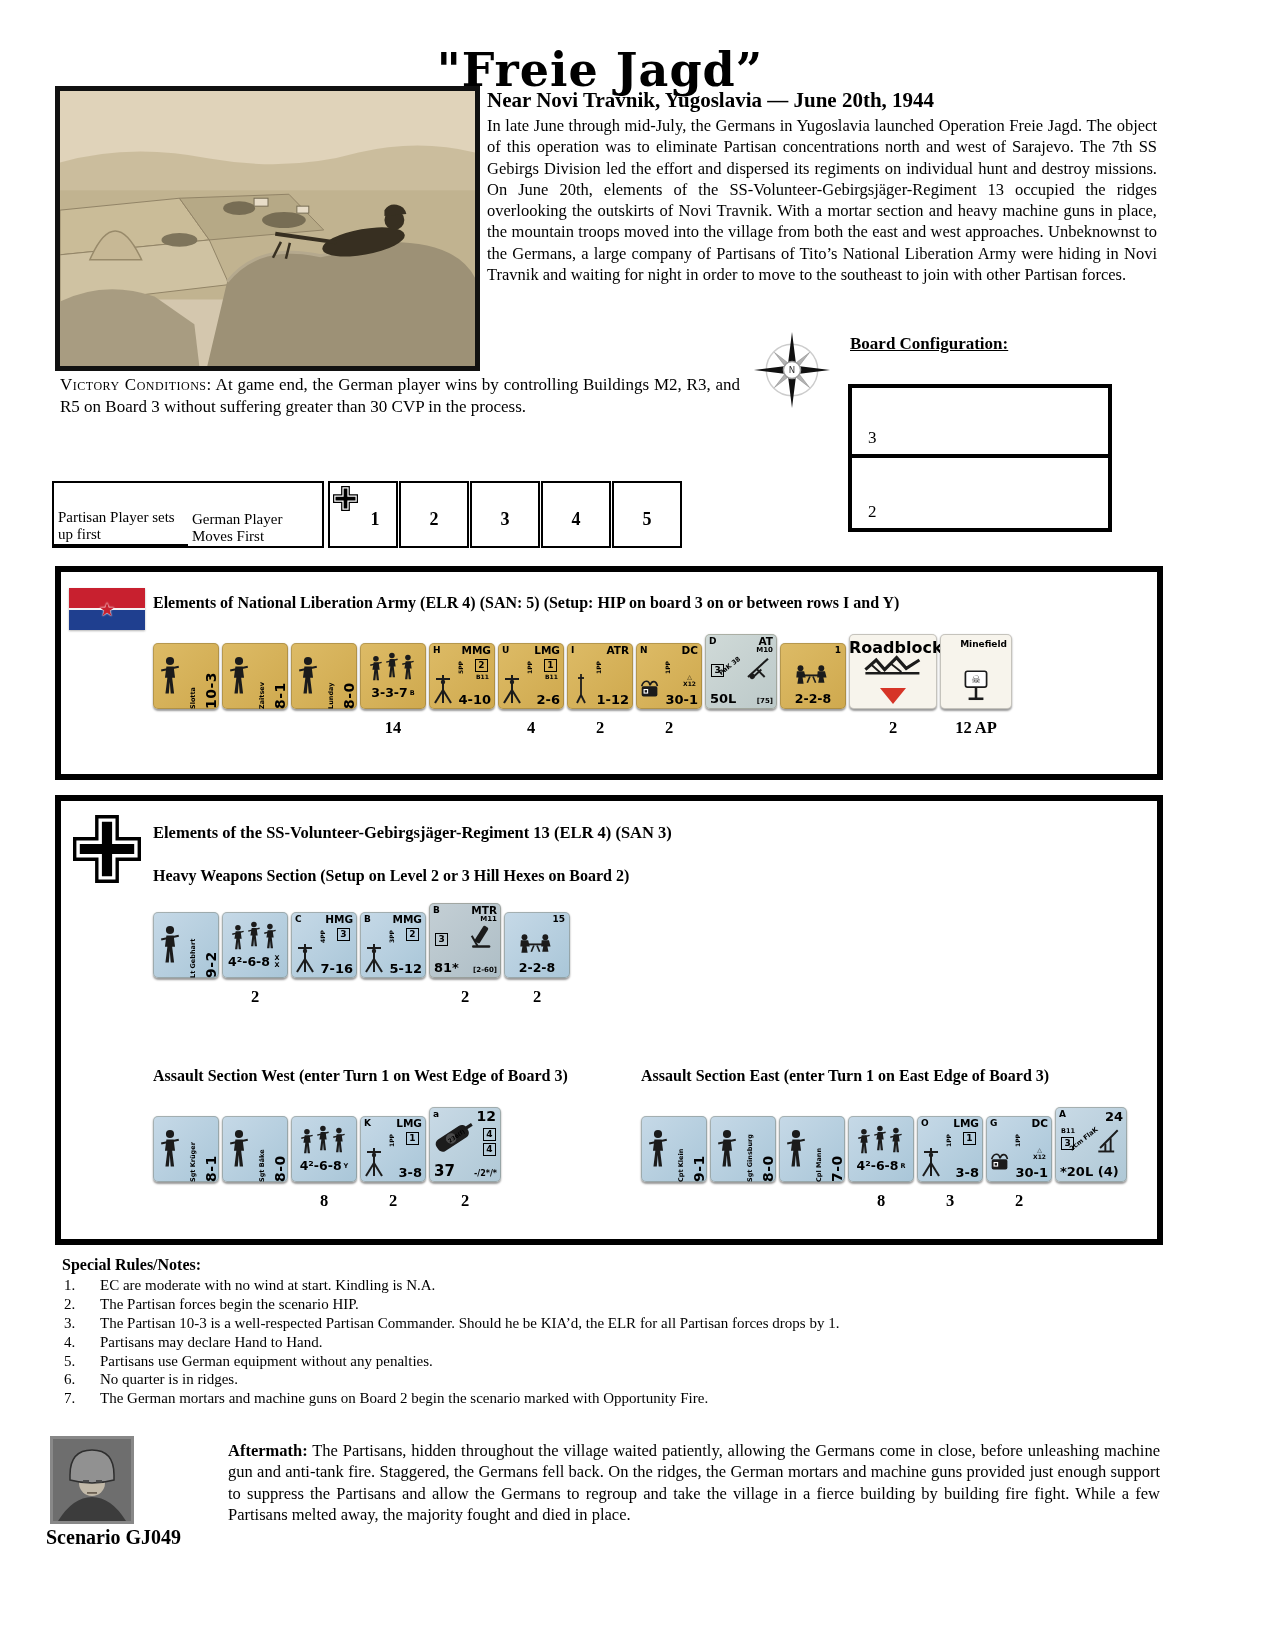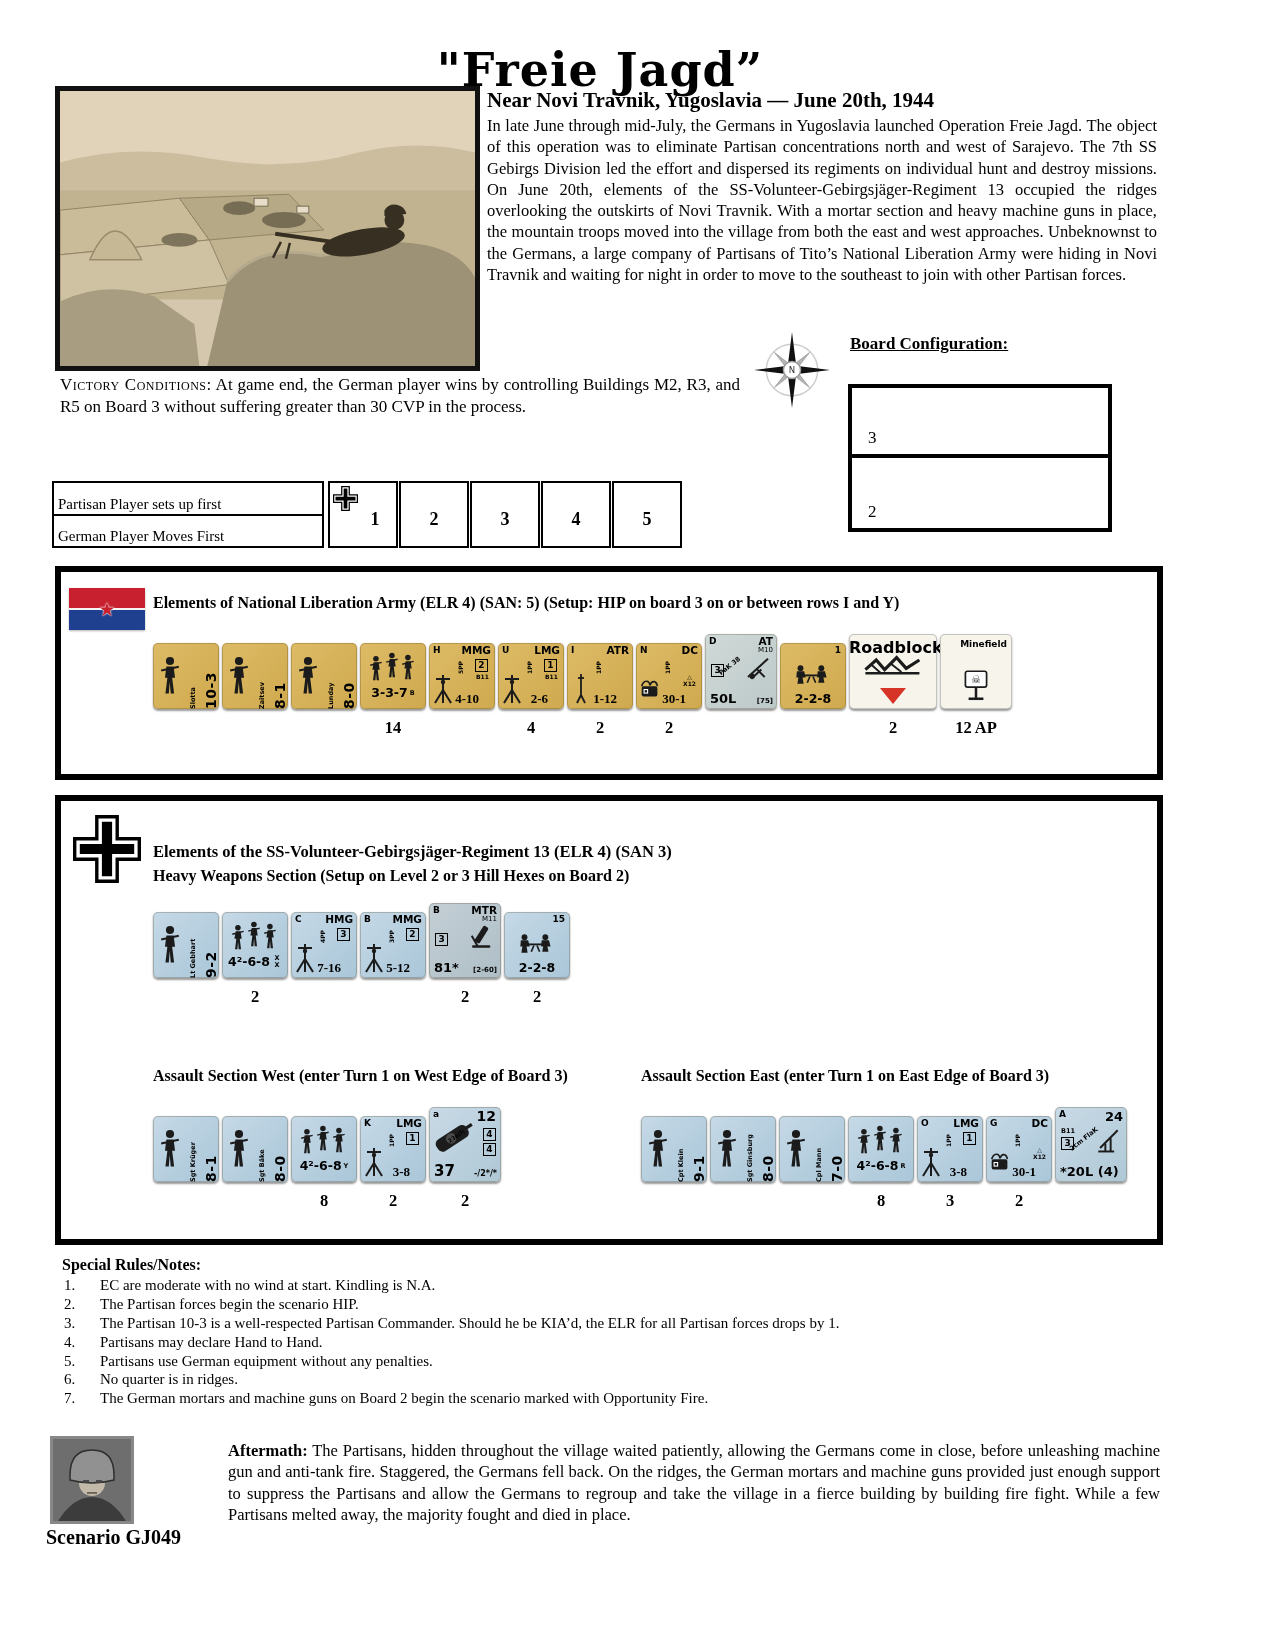--- a/index.html
+++ b/index.html
@@ -30,21 +30,21 @@
   
   #bc-head{position:absolute;left:850px;top:334px;font-size:17px;font-weight:bold;text-decoration:underline;}
   #bc-box{position:absolute;left:848px;top:384px;width:264px;height:148px;border:4px solid #000;box-sizing:border-box;}
   .bc-cell{height:50%;position:relative;box-sizing:border-box;}
   .bc-cell:first-child{border-bottom:4px solid #000;}
   .bc-label{position:absolute;left:16px;bottom:6px;font-size:17px;}
 
   
   #turn-track{position:absolute;left:52px;top:481px;display:flex;}
   .tt-left{width:272px;height:67px;border:2.5px solid #000;box-sizing:border-box;display:flex;
-           flex-direction:column;margin-right:3px;}
+           flex-direction:row;margin-right:3px;}
   .tt-row{flex:1;display:flex;align-items:flex-end;padding:0 4px 1px;font-size:15px;}
   .tt-row:first-child{border-bottom:2px solid #000;}
   .tt-cell{position:relative;width:70px;height:67px;border:2.5px solid #000;box-sizing:border-box;margin-left:1px;background:#fff;}
   .tt-num{position:absolute;left:0;right:0;bottom:16px;text-align:center;font-size:18px;font-weight:bold;}
   .tt-num-first{left:24px;}
   .tt-cross{position:absolute;left:3px;top:3px;width:25px;height:25px;}
 
   
   .force-box{position:absolute;border:6px solid #000;box-sizing:border-box;background:#fff;}
   #p-box{left:55px;top:566px;width:1108px;height:214px;}
@@ -52,21 +52,21 @@
 
   #p-flag{position:absolute;left:8px;top:16px;width:76px;height:42px;
           background:linear-gradient(#c8202f 0 47%,#f4f4f4 47% 53%,#1f3f8f 53% 100%);
           box-shadow:0 1px 2px rgba(0,0,0,.3);display:flex;align-items:center;justify-content:center;}
   .flag-star{color:#c8202f;font-size:19px;line-height:1;font-family:"DejaVu Sans",sans-serif;
              text-shadow:0 0 1px #fff,0 0 2px #fff;}
   #p-header{position:absolute;left:92px;top:22px;width:1000px;font-weight:bold;font-size:16px;}
   #p-counters{position:absolute;left:92px;top:62px;}
 
   #g-cross{position:absolute;left:12px;top:14px;width:68px;height:68px;}
-  #g-header{position:absolute;left:92px;top:22px;width:1000px;font-weight:bold;font-size:16.5px;margin-top:19px;}
+  #g-header{position:absolute;left:92px;top:22px;width:1000px;font-weight:bold;font-size:16.5px;}
   #hw-title{position:absolute;left:92px;top:66px;font-weight:bold;font-size:16px;}
   #hw-counters{position:absolute;left:92px;top:102px;}
   #west-title{position:absolute;left:92px;top:266px;font-weight:bold;font-size:16px;}
   #east-title{position:absolute;left:580px;top:266px;font-weight:bold;font-size:16px;}
   #west-counters{position:absolute;left:92px;top:306px;}
   #east-counters{position:absolute;left:580px;top:306px;}
 
   
   .units-row{display:flex;align-items:flex-end;gap:3px;}
   .unit{display:flex;flex-direction:column;align-items:center;}
@@ -80,28 +80,28 @@
   .c-gray{background:linear-gradient(135deg,#d0dad8,#bcc9c9);}
   .c-bluegray{background:linear-gradient(135deg,#c4cfd5,#aebec6);}
   .c-vblue{background:linear-gradient(135deg,#c9dae6,#afc8d6);}
   .c-white{background:#f7f4ec;box-shadow:0 1.5px 2px rgba(0,0,0,.4), inset 0 0 0 1px rgba(0,0,0,.2);}
   .unit-count{margin-top:9px;height:22px;font-size:16.5px;font-weight:bold;white-space:nowrap;
               font-family:"Liberation Serif",serif;}
   .cc{position:absolute;}
   .c-corner{top:2px;left:4px;font-size:9px;font-weight:bold;}
   .c-cornerR{top:2px;right:5px;font-size:9px;font-weight:bold;}
   .c-label{top:2px;right:4px;font-size:10.5px;font-weight:bold;line-height:1;text-align:right;}
-  .c-model{display:block;font-size:7px;font-weight:normal;text-align:right;padding-left:18px;}
+  .c-model{display:block;font-size:7px;font-weight:bold;text-align:right;padding-left:18px;}
   .c-box{border:1.2px solid #000;font-size:9px;font-weight:bold;padding:0 2.5px;line-height:11px;}
   .sw-box{top:16px;right:7px;}
   .c-pp{font-size:6px;font-weight:bold;transform:rotate(-90deg);}
   .sw-pp{top:21px;right:28px;}
   .c-sub{font-size:6px;font-weight:bold;width:17px;text-align:center;line-height:1.15;}
   .sw-sub{top:31px;right:4px;}
-  .c-value{bottom:2px;right:16px;font-size:13px;font-weight:bold;font-family:Liberation Serif, serif;}
+  .c-value{bottom:2px;right:4px;font-size:13px;font-weight:bold;}
   .sw-icon{left:2px;bottom:3px;}
   .ld-icon{left:5px;top:13px;}
   .c-name{right:22px;top:0;bottom:0;display:flex;align-items:center;writing-mode:vertical-rl;
           transform:rotate(180deg);font-size:6.5px;font-weight:bold;white-space:nowrap;}
   .c-bigv{right:0px;top:0;bottom:0;display:flex;align-items:center;writing-mode:vertical-rl;
           transform:rotate(180deg);font-size:14px;font-weight:bold;letter-spacing:.5px;}
   .sq-icon{left:50%;top:9px;transform:translateX(-50%);}
   .sq-val{bottom:9px;left:0;right:0;text-align:center;font-size:12.5px;font-weight:bold;}
   .sq-sfx{display:inline-block;max-width:10px;font-size:6.5px;line-height:1.05;vertical-align:middle;
           margin-left:2px;text-align:center;white-space:normal;font-weight:bold;}

